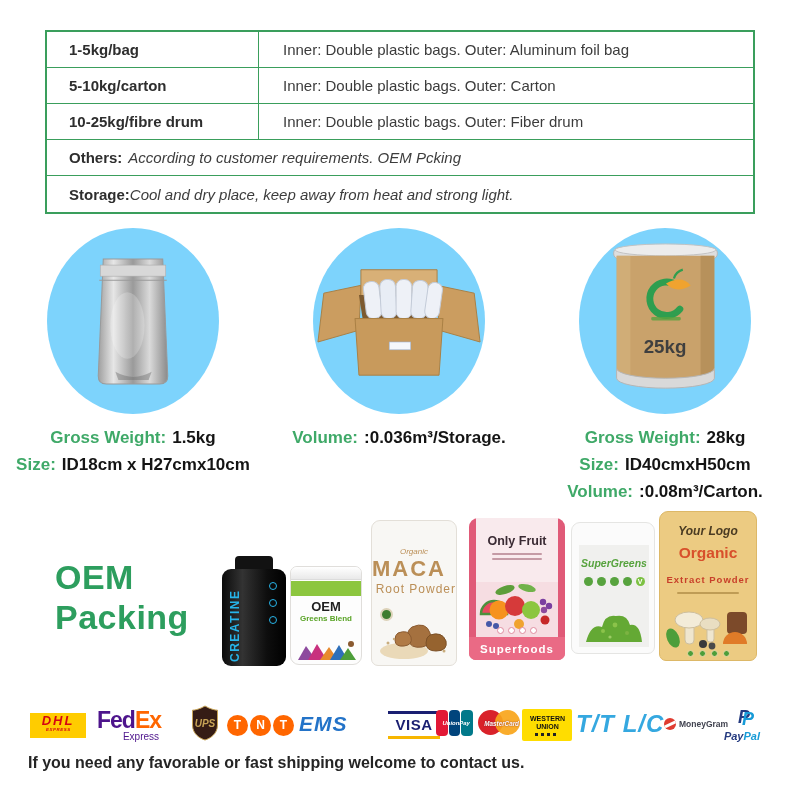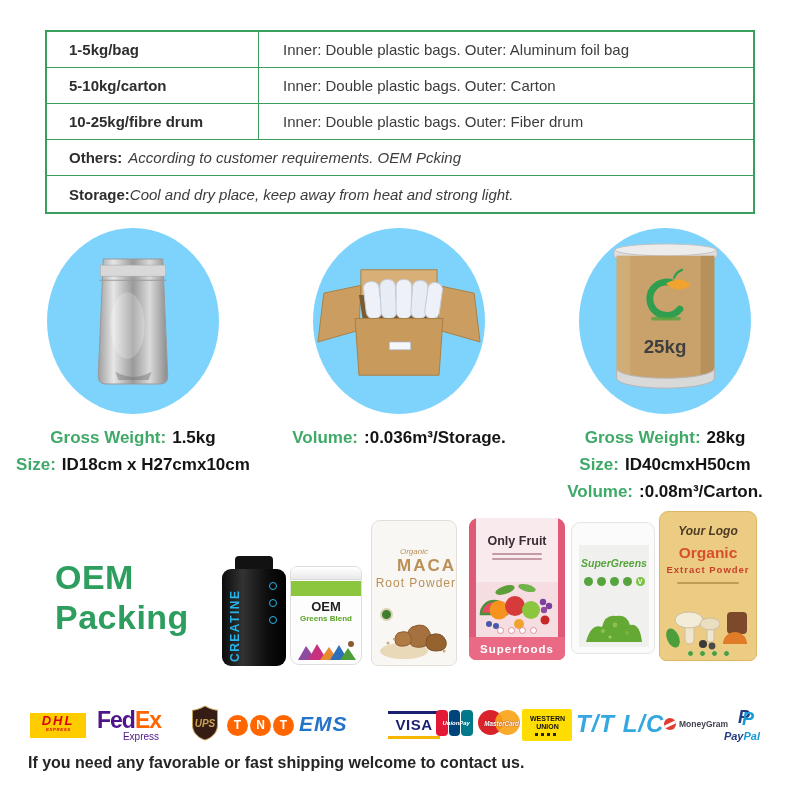--- a/index.html
+++ b/index.html
@@ -53,21 +53,21 @@
   .tub-brand { text-align:center; font-weight:800; font-size:13px; color:#1f1f1f; margin-top:3px; }
   .tub-name { text-align:center; font-weight:700; font-size:8px; color:#5aa427; }
   .tub-art { position:absolute; left:5px; bottom:4px; }
 
   
   .pouch { border-radius:9px 9px 7px 7px; }
 
   
   .maca { left:371px; top:15px; width:86px; height:146px; background:#f8f7f4; border:1px solid #e3dfd8; }
   .maca-over { text-align:center; font-style:italic; font-size:8px; color:#bb8f57; margin-top:26px; }
-  .maca-name { text-align:right; font-weight:800; font-size:17px; letter-spacing:2px; color:#bb8f57; }
+  .maca-name { text-align:left; font-weight:800; font-size:22px; letter-spacing:2px; color:#bb8f57; }
   .maca-sub  { text-align:right; font-size:12px; color:#bb8f57; letter-spacing:1px; }
   .maca-art { position:absolute; left:6px; bottom:6px; }
   .maca-badge { position:absolute; left:8px; bottom:44px; width:13px; height:13px; border-radius:50%;
                 background:#3f7d2f; border:2px solid #dcd2b8; }
 
   
   .fruit { left:469px; top:13px; width:96px; height:142px;
            background:linear-gradient(90deg,#e05a78 0 7px, #f6dde2 7px 89px, #e05a78 89px);
            overflow:hidden; }
   .fruit-top { position:absolute; left:7px; top:0; width:82px; height:64px; background:#f9eaed; }
@@ -87,21 +87,21 @@
   .greens-name { text-align:center; font-style:italic; font-weight:800; font-size:10.5px; color:#57a33e; margin-top:12px; }
   .greens-dots { display:flex; justify-content:center; gap:4px; margin-top:8px; }
   .greens-dots span { width:9px; height:9px; border-radius:50%; background:#57a33e; }
   .greens-dots span.v { background:#7cc142; color:#fff; font-size:7px; font-weight:800; text-align:center; line-height:9px; }
   .greens-art { position:absolute; left:4px; bottom:4px; }
 
   
   .mush { left:659px; top:6px; width:98px; height:150px; background:#eccb82; border:1px solid #ddb867; overflow:hidden; }
   .mush-brand { text-align:center; font-style:italic; font-weight:600; font-size:12px; color:#4a3b22; margin-top:12px; }
   .mush-name { text-align:center; font-weight:800; font-size:15.5px; color:#d8502b; margin-top:6px; }
-  .mush-sub { text-align:center; font-weight:800; font-size:9.5px; color:#c8402a; letter-spacing:1px; margin-top:2px; }
+  .mush-sub { text-align:center; font-weight:800; font-size:9.5px; color:#c8402a; letter-spacing:1px; margin-top:12px; }
   .mush-line { width:62px; height:2px; background:#bf9c55; margin:7px auto 0; border-radius:1px; }
   .mush-art { position:absolute; left:5px; bottom:10px; }
   .mush-dots { position:absolute; left:0; right:0; bottom:3px; display:flex; justify-content:center; gap:5px; }
   .mush-dots span { width:7px; height:7px; border-radius:50%; background:#4d9e3a; border:1px solid #e7d9a8; }
 
   
   #logos { position:absolute; left:0; top:702px; width:800px; height:52px; }
   .logo { position:absolute; }
   .dhl { left:30px; top:11px; width:56px; height:25px; background:#ffcc00; display:flex; flex-direction:column;
          align-items:center; justify-content:center; }

